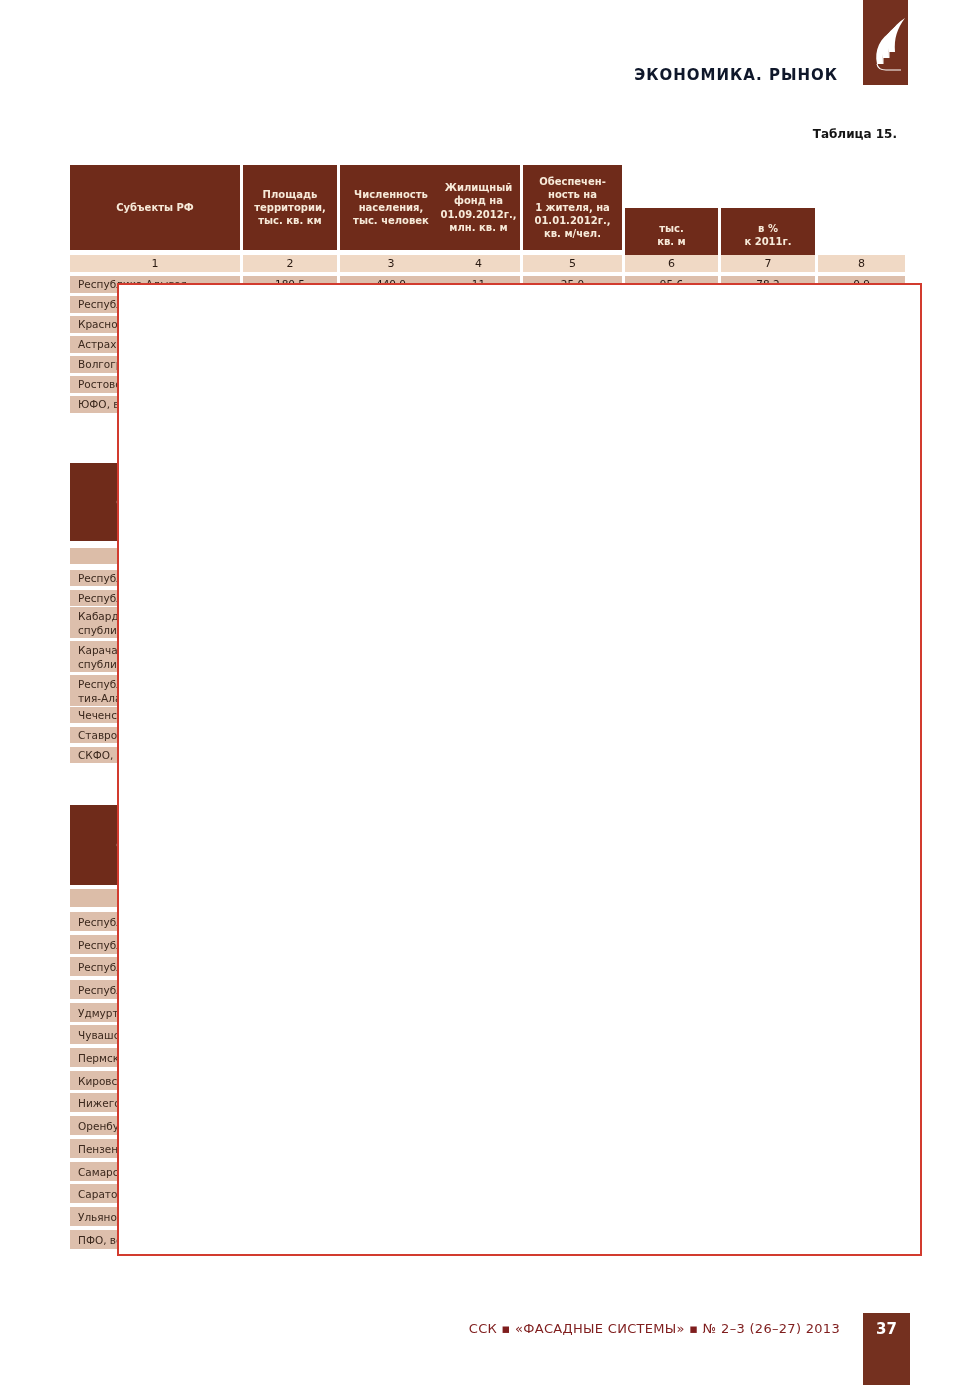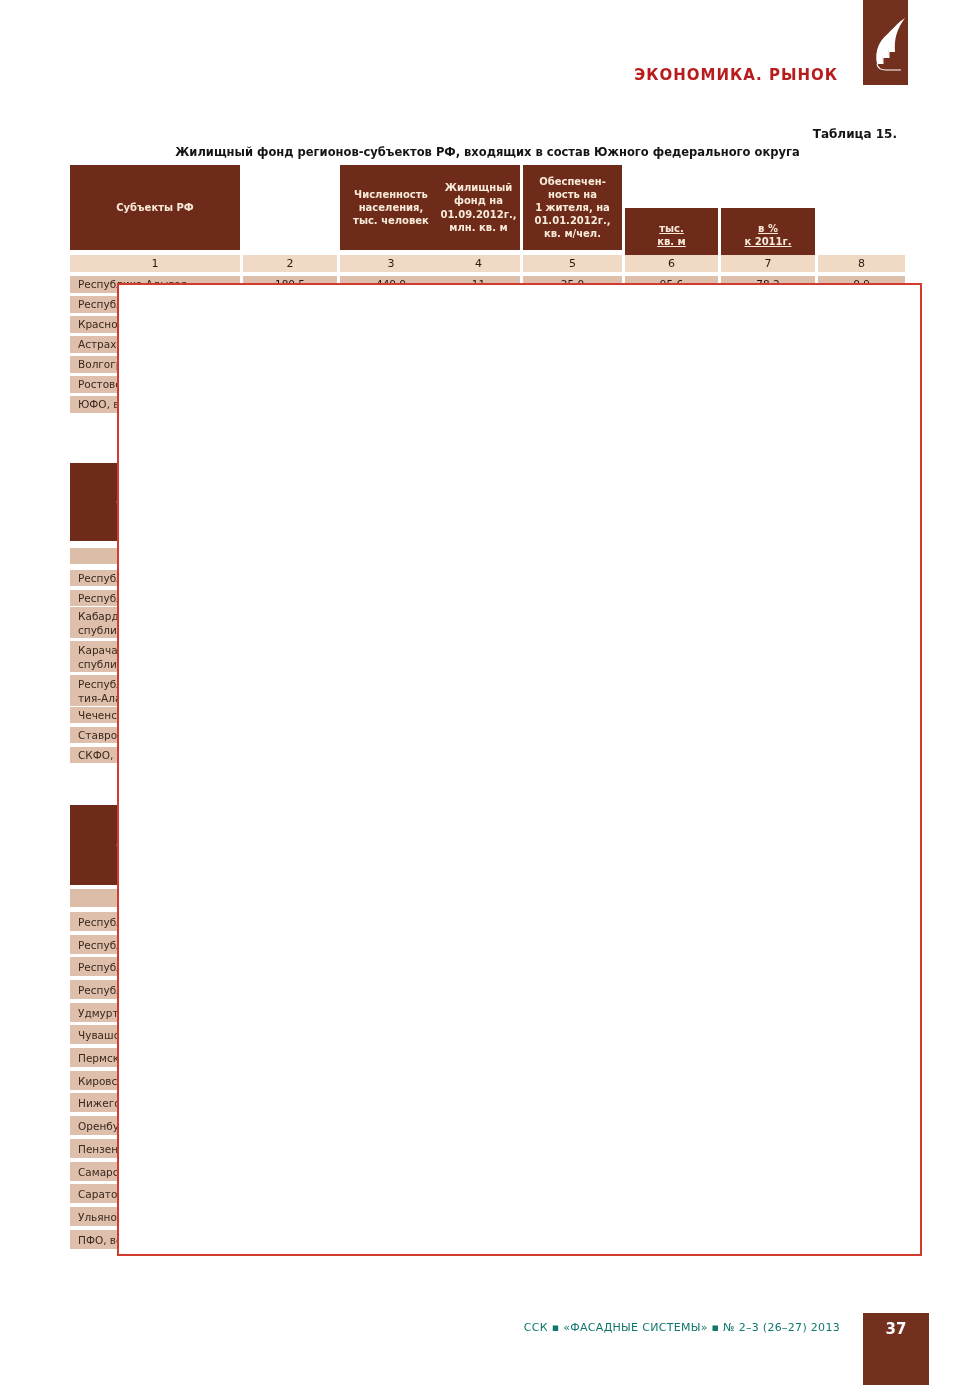--- a/index.html
+++ b/index.html
@@ -2,34 +2,34 @@
 <html><head>
 <meta charset="utf-8">
 <style>
   html,body{margin:0;padding:0;background:#fff;}
   .page{position:relative;width:980px;height:1385px;background:#fff;overflow:hidden;
         font-family:"DejaVu Sans","Liberation Sans",sans-serif;}
   .abs{position:absolute;}
 
   
   .logo-box{left:863px;top:0;width:45px;height:85px;background:#74301f;}
-  .section-label{right:142px;top:66px;font-size:15px;font-weight:bold;letter-spacing:1px;color:#b91c1c;}
+  .section-label{right:142px;top:66px;font-size:15px;font-weight:bold;letter-spacing:1px;color:#0f172a;}
   .tbl-caption{right:83px;top:127px;font-size:12px;font-weight:bold;color:#141414;}
   .t1-title{left:70px;top:145px;width:835px;text-align:center;font-size:11.5px;font-weight:bold;color:#141414;}
 
   
   .col1{left:70px;width:170px}.col2{left:243px;width:94px}.col3{left:340px;width:102px}
   .col4{left:437px;width:83px}.col5{left:523px;width:99px}.col6{left:625px;width:93px}
   .col7{left:721px;width:94px}.col8{left:818px;width:87px}.grp67{left:625px;width:190px}
 
   .th{position:absolute;top:165px;height:85px;background:#6f2b1a;color:#f7ead9;font-weight:bold;
       font-size:10px;line-height:1.32;display:flex;align-items:center;justify-content:center;
       text-align:center;white-space:pre-line;}
   .th.grp{height:40px;}
-  .th.sub{top:208px;height:54px;text-decoration:underline;}
+  .th.sub{top:208px;height:54px;}
 
   .num{position:absolute;top:255px;height:17px;line-height:17px;background:#f0d9c5;
        font-size:11px;text-align:center;color:#2a1a12;}
   .cell{position:absolute;height:17px;line-height:17px;background:#ddbfac;font-size:10.5px;color:#201510;}
   .val{text-align:center;}
   .lbl{text-align:left;padding-left:8px;color:#3b281d;box-sizing:border-box;white-space:pre-line;}
   .r1{top:276px;}
 
   
   .th2{position:absolute;left:70px;width:170px;background:#6f2b1a;color:#f7ead9;font-weight:bold;
@@ -37,22 +37,22 @@
   .num2{position:absolute;left:70px;width:170px;background:#dcbda8;font-size:11px;text-align:center;color:#2a1a12;}
   .lrow{position:absolute;left:70px;width:170px;background:#ddbfac;font-size:10.5px;color:#3b281d;
         padding-left:8px;box-sizing:border-box;white-space:pre-line;line-height:14px;
         display:flex;align-items:center;}
 
   
   .overlay{left:117px;top:283px;width:801px;height:969px;background:#ffffff;
            border:2px solid #d23b2e;z-index:5;}
 
   
-  .footer-text{right:140px;top:1321px;font-size:11px;color:#0f766e;letter-spacing:.3px;}
-  .page-box{left:863px;top:1313px;width:66px;height:72px;background:#74301f;}
+  .footer-text{right:140px;top:1321px;font-size:13px;color:#7f1d1d;letter-spacing:.3px;}
+  .page-box{left:863px;top:1313px;width:47px;height:72px;background:#74301f;}
   .page-num{display:block;padding-top:7px;text-align:center;color:#fff;font-weight:bold;font-size:15px;}
 </style>
 </head>
 <body>
 
 <div class="page">
 
   <div class="abs logo-box">
     <svg width="45" height="85" viewBox="0 0 45 85">
       <g fill="#ffffff">
@@ -60,23 +60,25 @@
         <path d="M20 58 C 17 44 23 32 36 24 C 28 35 25 44 26 58 Z"></path>
         <path d="M26 52 C 23 38 29 26 42 18 C 34 29 31 38 32 52 Z"></path>
       </g>
       <path d="M14 64 Q 15 70 23 70 L 38 70" stroke="#ffffff" stroke-width="1.2" fill="none"></path>
       <path d="M20 58 L20 64 M26 52 L26 58" stroke="#ffffff" stroke-width="1" fill="none"></path>
     </svg>
   </div>
 
   <div class="abs section-label">ЭКОНОМИКА. РЫНОК</div>
   <div class="abs tbl-caption">Таблица 15.</div>
-  <div class="abs t1-title">Жилищный фонд регионов-субъектов РФ, входящих в состав Южного федерального округа</div>
 
   <div class="th col1">Субъекты РФ</div>
+  <div class="th col2">Площадь
+территории,
+тыс. кв. км</div>
   <div class="th col3">Численность
 населения,
 тыс. человек</div>
   <div class="th col4">Жилищный
 фонд на
 01.09.2012г.,
 млн. кв. м</div>
   <div class="th col5">Обеспечен-
 ность на
 1 жителя, на

